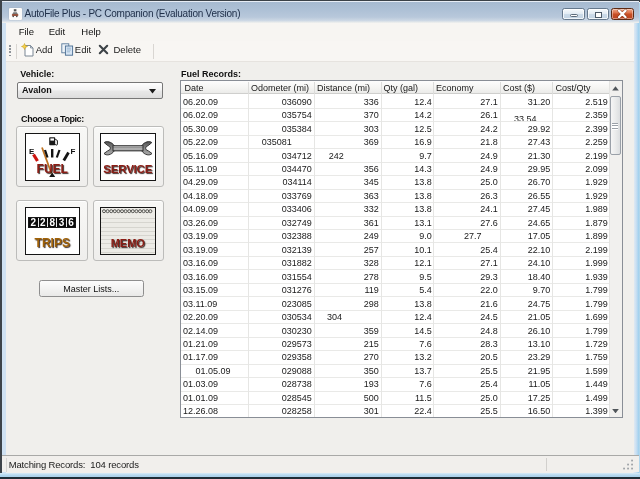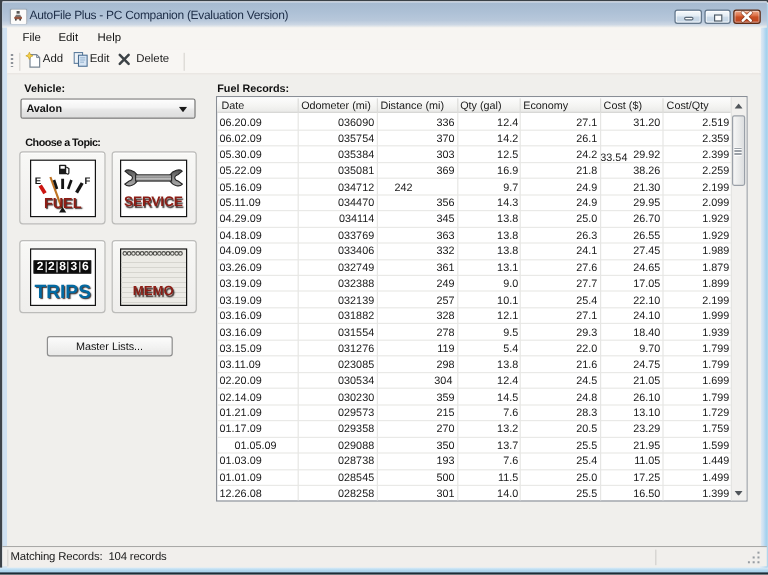--- a/index.html
+++ b/index.html
@@ -133,21 +133,21 @@
 
 <div class="abs" style="left:16px;top:200px;width:71.5px;height:61px;border:1px solid #bcbcba;border-radius:3px;background:linear-gradient(180deg,#f8f8f6,#efeeec);box-shadow:inset 0 1px 0 #fff"></div>
 <div class="abs" style="left:24.5px;top:207px;width:55.5px;height:48px;background:#fff;border:1.6px solid #151515">
   <div style="position:absolute;left:2.6px;top:9px;width:48.2px;height:11px;background:#0b0b0b;border:0.8px solid #181818;display:flex">
     <div class="dg">2</div>
       <div class="dg" style="border-left:1px solid #e9e9e9">2</div>
       <div class="dg" style="border-left:1px solid #e9e9e9">8</div>
       <div class="dg" style="border-left:1px solid #e9e9e9">3</div>
       <div class="dg" style="border-left:1px solid #e9e9e9">6</div>
   </div>
-  <div style="position:absolute;left:0;width:100%;top:30px;text-align:center;font-size:16px;font-weight:bold;line-height:11px;color:#0369a1;text-shadow:1px 1.2px 1px rgba(25,8,5,.85)">TRIPS</div>
+  <div style="position:absolute;left:0;width:100%;top:30px;text-align:center;font-size:12px;font-weight:bold;line-height:11px;color:#a16207;text-shadow:1px 1.2px 1px rgba(25,8,5,.85)">TRIPS</div>
 </div>
 
 <div class="abs" style="left:92.5px;top:200px;width:71.5px;height:61px;border:1px solid #bcbcba;border-radius:3px;background:linear-gradient(180deg,#f8f8f6,#efeeec);box-shadow:inset 0 1px 0 #fff"></div>
 <div class="abs" style="left:100px;top:207px;width:55.5px;height:48px;background:#ecebe6;border:1.6px solid #151515;overflow:hidden">
   <div style="position:absolute;left:0;top:7px;width:100%;height:38px;background:repeating-linear-gradient(180deg,transparent 0 3.2px,#d6d5cf 3.2px 4.2px)"></div>
   <svg width="52" height="8" viewBox="0 0 52 8" style="position:absolute;left:0;top:0.2px">
     <g fill="none" stroke="#4a4a46" stroke-width="0.9">
       <circle cx="3" cy="3.2" r="1.5"></circle>
         <circle cx="6.6" cy="3.2" r="1.5"></circle>
         <circle cx="10.2" cy="3.2" r="1.5"></circle>
@@ -203,35 +203,35 @@
 <div class="c" style="left:328.80px;top:95.70px;width:50px;text-align:right">336</div>
 <div class="c" style="left:381.80px;top:95.70px;width:50px;text-align:right">12.4</div>
 <div class="c" style="left:447.80px;top:95.70px;width:50px;text-align:right">27.1</div>
 <div class="c" style="left:500.30px;top:95.70px;width:50px;text-align:right">31.20</div>
 <div class="c" style="left:557.80px;top:95.70px;width:50px;text-align:right">2.519</div>
 <div class="c" style="left:183.0px;top:109.16px;width:60px;text-align:left">06.02.09</div>
 <div class="c" style="left:261.80px;top:109.16px;width:50px;text-align:right">035754</div>
 <div class="c" style="left:328.80px;top:109.16px;width:50px;text-align:right">370</div>
 <div class="c" style="left:381.80px;top:109.16px;width:50px;text-align:right">14.2</div>
 <div class="c" style="left:447.80px;top:109.16px;width:50px;text-align:right">26.1</div>
-<div class="c" style="left:500.30px;top:125px;width:50px;text-align:left">33.54</div>
+<div class="c" style="left:500.30px;top:113px;width:50px;text-align:center">33.54</div>
 <div class="c" style="left:557.80px;top:109.16px;width:50px;text-align:right">2.359</div>
 <div class="c" style="left:183.0px;top:122.62px;width:60px;text-align:left">05.30.09</div>
 <div class="c" style="left:261.80px;top:122.62px;width:50px;text-align:right">035384</div>
 <div class="c" style="left:328.80px;top:122.62px;width:50px;text-align:right">303</div>
 <div class="c" style="left:381.80px;top:122.62px;width:50px;text-align:right">12.5</div>
 <div class="c" style="left:447.80px;top:122.62px;width:50px;text-align:right">24.2</div>
 <div class="c" style="left:500.30px;top:122.62px;width:50px;text-align:right">29.92</div>
 <div class="c" style="left:557.80px;top:122.62px;width:50px;text-align:right">2.399</div>
 <div class="c" style="left:183.0px;top:136.08px;width:60px;text-align:left">05.22.09</div>
-<div class="c" style="left:261.80px;top:136.08px;width:50px;text-align:right">035081</div>
+<div class="c" style="left:261.80px;top:136.08px;width:50px;text-align:left">035081</div>
 <div class="c" style="left:328.80px;top:136.08px;width:50px;text-align:right">369</div>
 <div class="c" style="left:381.80px;top:136.08px;width:50px;text-align:right">16.9</div>
 <div class="c" style="left:447.80px;top:136.08px;width:50px;text-align:right">21.8</div>
-<div class="c" style="left:500.30px;top:136.08px;width:50px;text-align:right">38.26</div>
+<div class="c" style="left:500.30px;top:136.08px;width:50px;text-align:right">27.43</div>
 <div class="c" style="left:557.80px;top:136.08px;width:50px;text-align:right">2.259</div>
 <div class="c" style="left:183.0px;top:149.54px;width:60px;text-align:left">05.16.09</div>
 <div class="c" style="left:261.80px;top:149.54px;width:50px;text-align:right">034712</div>
 <div class="c" style="left:328.80px;top:149.54px;width:50px;">242</div>
 <div class="c" style="left:381.80px;top:149.54px;width:50px;text-align:right">9.7</div>
 <div class="c" style="left:447.80px;top:149.54px;width:50px;text-align:right">24.9</div>
 <div class="c" style="left:500.30px;top:149.54px;width:50px;text-align:right">21.30</div>
 <div class="c" style="left:557.80px;top:149.54px;width:50px;text-align:right">2.199</div>
 <div class="c" style="left:183.0px;top:163.00px;width:60px;text-align:left">05.11.09</div>
 <div class="c" style="left:261.80px;top:163.00px;width:50px;text-align:right">034470</div>
@@ -265,21 +265,21 @@
 <div class="c" style="left:261.80px;top:216.84px;width:50px;text-align:right">032749</div>
 <div class="c" style="left:328.80px;top:216.84px;width:50px;text-align:right">361</div>
 <div class="c" style="left:381.80px;top:216.84px;width:50px;text-align:right">13.1</div>
 <div class="c" style="left:447.80px;top:216.84px;width:50px;text-align:right">27.6</div>
 <div class="c" style="left:500.30px;top:216.84px;width:50px;text-align:right">24.65</div>
 <div class="c" style="left:557.80px;top:216.84px;width:50px;text-align:right">1.879</div>
 <div class="c" style="left:183.0px;top:230.30px;width:60px;text-align:left">03.19.09</div>
 <div class="c" style="left:261.80px;top:230.30px;width:50px;text-align:right">032388</div>
 <div class="c" style="left:328.80px;top:230.30px;width:50px;text-align:right">249</div>
 <div class="c" style="left:381.80px;top:230.30px;width:50px;text-align:right">9.0</div>
-<div class="c" style="left:447.80px;top:230.30px;width:50px;text-align:right">27.7</div>
+<div class="c" style="left:447.80px;top:230.30px;width:50px;text-align:center">27.7</div>
 <div class="c" style="left:500.30px;top:230.30px;width:50px;text-align:right">17.05</div>
 <div class="c" style="left:557.80px;top:230.30px;width:50px;text-align:right">1.899</div>
 <div class="c" style="left:183.0px;top:243.76px;width:60px;text-align:left">03.19.09</div>
 <div class="c" style="left:261.80px;top:243.76px;width:50px;text-align:right">032139</div>
 <div class="c" style="left:328.80px;top:243.76px;width:50px;text-align:right">257</div>
 <div class="c" style="left:381.80px;top:243.76px;width:50px;text-align:right">10.1</div>
 <div class="c" style="left:447.80px;top:243.76px;width:50px;text-align:right">25.4</div>
 <div class="c" style="left:500.30px;top:243.76px;width:50px;text-align:right">22.10</div>
 <div class="c" style="left:557.80px;top:243.76px;width:50px;text-align:right">2.199</div>
 <div class="c" style="left:183.0px;top:257.22px;width:60px;text-align:left">03.16.09</div>
@@ -305,21 +305,21 @@
 <div class="c" style="left:557.80px;top:284.14px;width:50px;text-align:right">1.799</div>
 <div class="c" style="left:183.0px;top:297.60px;width:60px;text-align:left">03.11.09</div>
 <div class="c" style="left:261.80px;top:297.60px;width:50px;text-align:right">023085</div>
 <div class="c" style="left:328.80px;top:297.60px;width:50px;text-align:right">298</div>
 <div class="c" style="left:381.80px;top:297.60px;width:50px;text-align:right">13.8</div>
 <div class="c" style="left:447.80px;top:297.60px;width:50px;text-align:right">21.6</div>
 <div class="c" style="left:500.30px;top:297.60px;width:50px;text-align:right">24.75</div>
 <div class="c" style="left:557.80px;top:297.60px;width:50px;text-align:right">1.799</div>
 <div class="c" style="left:183.0px;top:311.06px;width:60px;text-align:left">02.20.09</div>
 <div class="c" style="left:261.80px;top:311.06px;width:50px;text-align:right">030534</div>
-<div class="c" style="left:327px;top:311.06px;width:50px;text-align:right">304</div>
+<div class="c" style="left:327px;top:311.06px;width:50px;">304</div>
 <div class="c" style="left:381.80px;top:311.06px;width:50px;text-align:right">12.4</div>
 <div class="c" style="left:447.80px;top:311.06px;width:50px;text-align:right">24.5</div>
 <div class="c" style="left:500.30px;top:311.06px;width:50px;text-align:right">21.05</div>
 <div class="c" style="left:557.80px;top:311.06px;width:50px;text-align:right">1.699</div>
 <div class="c" style="left:183.0px;top:324.52px;width:60px;text-align:left">02.14.09</div>
 <div class="c" style="left:261.80px;top:324.52px;width:50px;text-align:right">030230</div>
 <div class="c" style="left:328.80px;top:324.52px;width:50px;text-align:right">359</div>
 <div class="c" style="left:381.80px;top:324.52px;width:50px;text-align:right">14.5</div>
 <div class="c" style="left:447.80px;top:324.52px;width:50px;text-align:right">24.8</div>
 <div class="c" style="left:500.30px;top:324.52px;width:50px;text-align:right">26.10</div>
@@ -355,21 +355,21 @@
 <div class="c" style="left:183.0px;top:391.82px;width:60px;text-align:left">01.01.09</div>
 <div class="c" style="left:261.80px;top:391.82px;width:50px;text-align:right">028545</div>
 <div class="c" style="left:328.80px;top:391.82px;width:50px;text-align:right">500</div>
 <div class="c" style="left:381.80px;top:391.82px;width:50px;text-align:right">11.5</div>
 <div class="c" style="left:447.80px;top:391.82px;width:50px;text-align:right">25.0</div>
 <div class="c" style="left:500.30px;top:391.82px;width:50px;text-align:right">17.25</div>
 <div class="c" style="left:557.80px;top:391.82px;width:50px;text-align:right">1.499</div>
 <div class="c" style="left:183.0px;top:405.28px;width:60px;text-align:left">12.26.08</div>
 <div class="c" style="left:261.80px;top:405.28px;width:50px;text-align:right">028258</div>
 <div class="c" style="left:328.80px;top:405.28px;width:50px;text-align:right">301</div>
-<div class="c" style="left:381.80px;top:405.28px;width:50px;text-align:right">14.0</div>
+<div class="c" style="left:381.80px;top:405.28px;width:50px;text-align:right">22.4</div>
 <div class="c" style="left:447.80px;top:405.28px;width:50px;text-align:right">25.5</div>
 <div class="c" style="left:500.30px;top:405.28px;width:50px;text-align:right">16.50</div>
 <div class="c" style="left:557.80px;top:405.28px;width:50px;text-align:right">1.399</div>
 <div style="position:absolute;left:181.0px;top:107.86px;width:427.5px;height:1px;background:#e9e9e7"></div>
 <div style="position:absolute;left:181.0px;top:121.32px;width:427.5px;height:1px;background:#e9e9e7"></div>
 <div style="position:absolute;left:181.0px;top:134.78px;width:427.5px;height:1px;background:#e9e9e7"></div>
 <div style="position:absolute;left:181.0px;top:148.24px;width:427.5px;height:1px;background:#e9e9e7"></div>
 <div style="position:absolute;left:181.0px;top:161.70px;width:427.5px;height:1px;background:#e9e9e7"></div>
 <div style="position:absolute;left:181.0px;top:175.16px;width:427.5px;height:1px;background:#e9e9e7"></div>
 <div style="position:absolute;left:181.0px;top:188.62px;width:427.5px;height:1px;background:#e9e9e7"></div>

